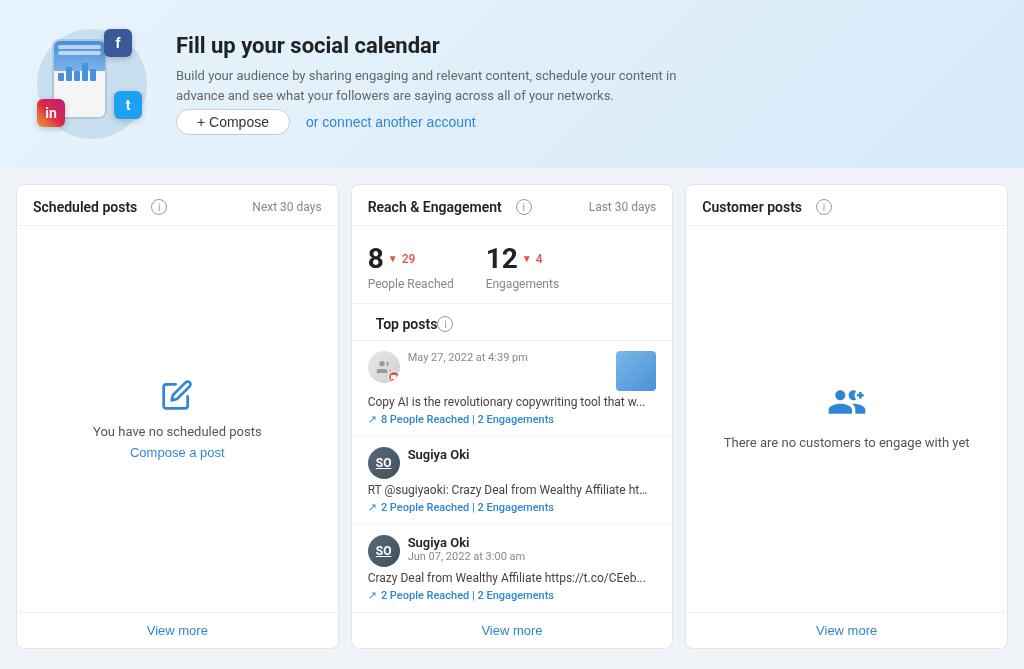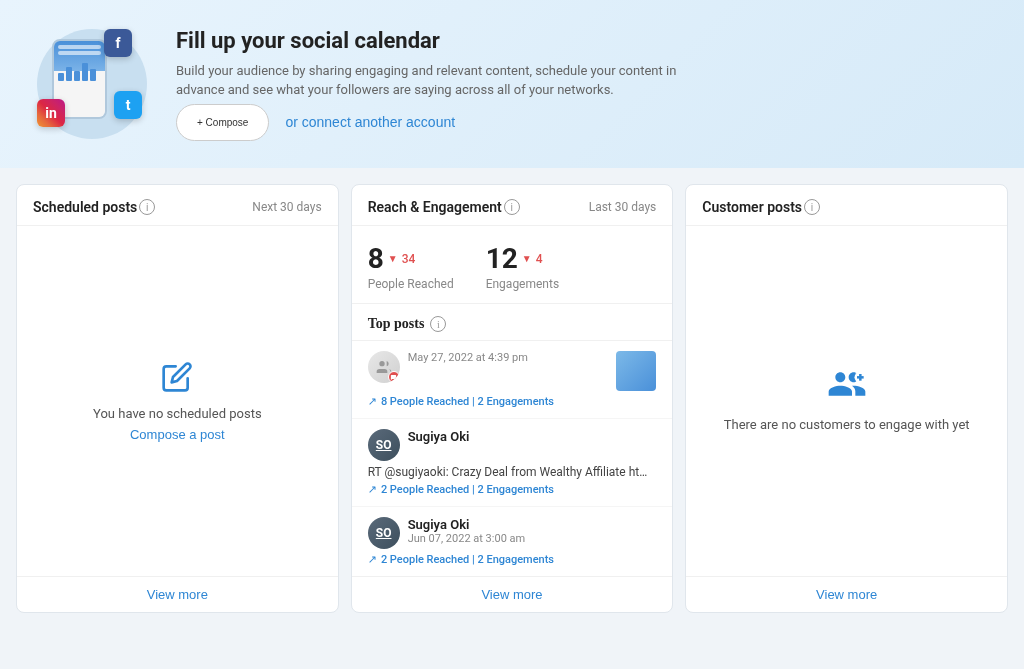--- a/index.html
+++ b/index.html
@@ -91,22 +91,22 @@
       align-items: center;
       gap: 16px;
     }
     .btn-compose {
       display: flex;
       align-items: center;
       gap: 6px;
       background: white;
       border: 1.5px solid #ccc;
       border-radius: 20px;
-      padding: 12px 20px;
-      font-size: 10px;
+      padding: 4px 20px;
+      font-size: 14px;
       font-weight: 500;
       color: #333;
       cursor: pointer;
     }
     .btn-connect {
       color: #2e86d4;
       font-size: 14px;
       cursor: pointer;
       text-decoration: none;
       background: none;
@@ -134,21 +134,21 @@
     .card-header {
       display: flex;
       justify-content: space-between;
       align-items: center;
       padding: 14px 16px 10px;
       border-bottom: 1px solid #f0f0f0;
     }
     .card-title-row {
       display: flex;
       align-items: center;
-      gap: 2px;
+      gap: 14px;
     }
     .card-title {
       font-size: 14px;
       font-weight: 600;
       color: #222;
     }
     .info-icon {
       width: 16px;
       height: 16px;
       border: 1.5px solid #999;
@@ -244,24 +244,23 @@
     }
 
     
     .top-posts-section {
       width: 100%;
       padding: 0;
     }
     .top-posts-header {
       display: flex;
       align-items: center;
-      gap: 6px;
-      padding: 12px 16px 8px;
+      gap: 0;
+      padding: 12px 24px 8px;
       border-bottom: 1px solid #f0f0f0;
-      font-family: Liberation Serif, serif;
     }
     .top-posts-title {
       font-size: 14px;
       font-weight: 600;
       color: #222;
     }
     .post-item {
       padding: 10px 16px;
       border-bottom: 1px solid #f5f5f5;
     }
@@ -430,21 +429,21 @@
       </div>
       <span class="card-meta">Last 30 days</span>
     </div>
     <div class="card-body">
       <div class="reach-card-inner">
         <div class="stats-row">
           <div class="stat-item">
             <div class="stat-main">
               <span class="stat-number">8</span>
               <span class="stat-arrow-down">▼</span>
-              <span class="stat-change-neg">34</span>
+              <span class="stat-change-neg">29</span>
             </div>
             <span class="stat-label">People Reached</span>
           </div>
           <div class="stat-item">
             <div class="stat-main">
               <span class="stat-number">12</span>
               <span class="stat-arrow-down">▼</span>
               <span class="stat-change-neg">4</span>
             </div>
             <span class="stat-label">Engagements</span>
@@ -472,20 +471,21 @@
                   <svg width="7" height="7" viewBox="0 0 24 24" fill="white">
                       <path d="M21 15a2 2 0 0 1-2 2H7l-4 4V5a2 2 0 0 1 2-2h14a2 2 0 0 1 2 2z"></path>
                     </svg>
                 </div>
               </div>
               <div class="post-meta">
                 <div class="post-date">May 27, 2022 at 4:39 pm</div>
               </div>
               <div class="post-thumb"></div>
             </div>
+            <div class="post-content">Copy AI is the revolutionary copywriting tool that w...</div>
             <div class="post-stats">
               <span class="trend-icon">↗</span>
               <span>8 People Reached | 2 Engagements</span>
             </div>
           </div>
 
           <div class="post-item">
             <div class="post-header-row">
               <div class="post-avatar">
                 <div class="avatar-sugiya">SO</div>
@@ -504,20 +504,21 @@
           <div class="post-item">
             <div class="post-header-row">
               <div class="post-avatar">
                 <div class="avatar-sugiya">SO</div>
               </div>
               <div class="post-meta">
                 <div class="post-author">Sugiya Oki</div>
                 <div class="post-date">Jun 07, 2022 at 3:00 am</div>
               </div>
             </div>
+            <div class="post-content">Crazy Deal from Wealthy Affiliate https://t.co/CEeb...</div>
             <div class="post-stats">
               <span class="trend-icon">↗</span>
               <span>2 People Reached | 2 Engagements</span>
             </div>
           </div>
         </div>
       </div>
     </div>
     <div class="card-footer">
       <button class="view-more">View more</button>

